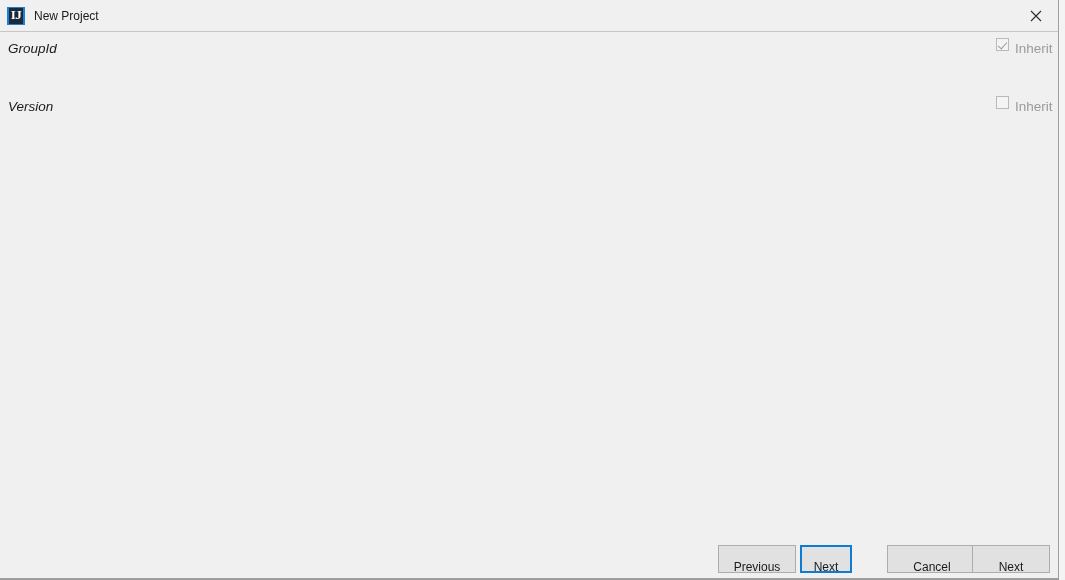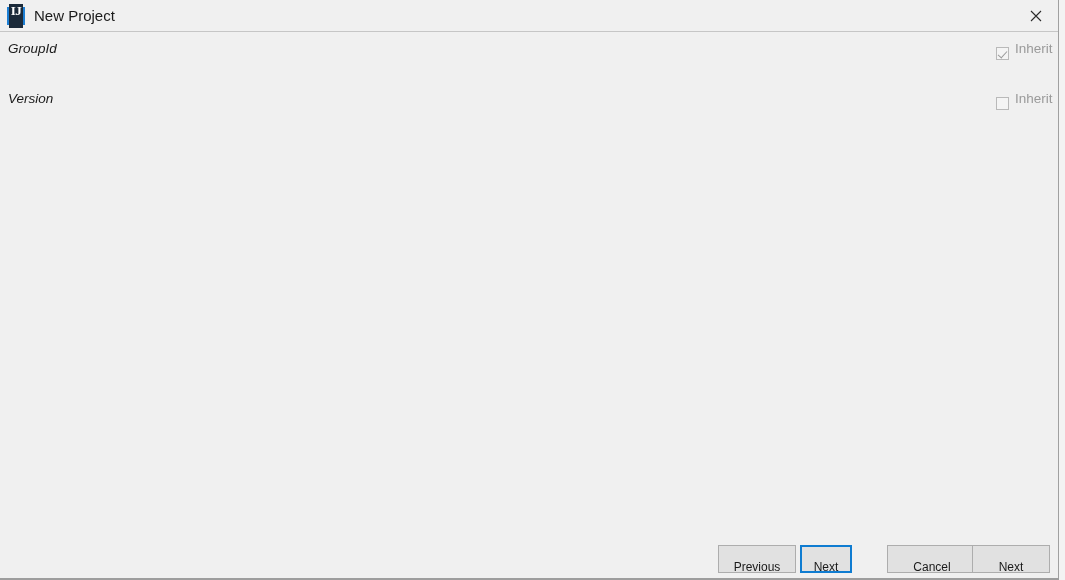--- a/index.html
+++ b/index.html
@@ -66,37 +66,37 @@
   #app-icon {
     position: absolute;
     left: 7px; top: 7px;
     width: 18px; height: 18px;
     background: #1d7fd4;
     display: flex;
     align-items: center;
     justify-content: center;
   }
   #app-icon .inner {
-    width: 14px; height: 24px;
+    width: 14px; height: 16px;
     background: #1b2a3a;
     color: #ffffff;
     font-family: "Liberation Serif", serif;
     font-size: 13px;
     font-weight: bold;
     line-height: 14px;
     text-align: center;
     letter-spacing: -0.5px;
   }
 
   #title-text {
     position: absolute;
     left: 34px; top: 0;
     height: 32px;
     line-height: 32px;
-    font-size: 15px;
+    font-size: 12px;
     color: #1a1a1a;
   }
 
   #close-button {
     position: absolute;
     right: 0px; top: 0px;
     width: 46px; height: 31px;
     display: flex;
     align-items: center;
     justify-content: center;
@@ -162,21 +162,21 @@
     top: -1px;
     line-height: 22px;
   }
 
   
   .inherit-group {
     position: absolute;
     left: 996px;
     height: 22px;
     display: flex;
-    align-items: flex-end;
+    align-items: flex-start;
     gap: 6px;
   }
   .cb {
     width: 13px; height: 13px;
     border: 1px solid #b9b9b9;
     background: #f4f4f4;
     position: relative;
     flex: 0 0 auto;
   }
   .cb.checked::after {
@@ -246,21 +246,21 @@
 
   <div class="form-row" style="top:38px">
     <div class="form-label">GroupId</div>
     <div class="inherit-group">
       <div class="cb checked"></div>
       <span class="inherit-label">Inherit</span>
     </div>
   </div>
 
 
-  <div class="form-row" style="top:88px">
+  <div class="form-row" style="top:96px">
     <div class="form-label">Version</div>
     <div class="inherit-group">
       <div class="cb"></div>
       <span class="inherit-label">Inherit</span>
     </div>
   </div>
 
   <div id="button-bar">
     <button class="btn" style="left:718px;width:78px">Previous</button>
     <button class="btn default" style="left:800px;width:52px">Next</button>

